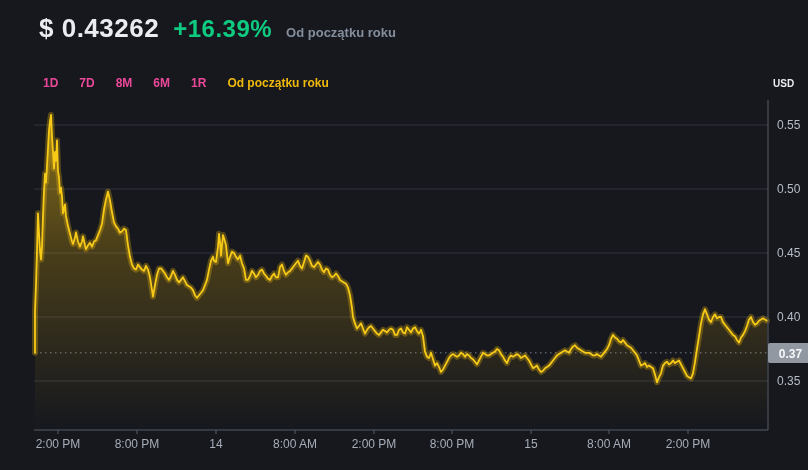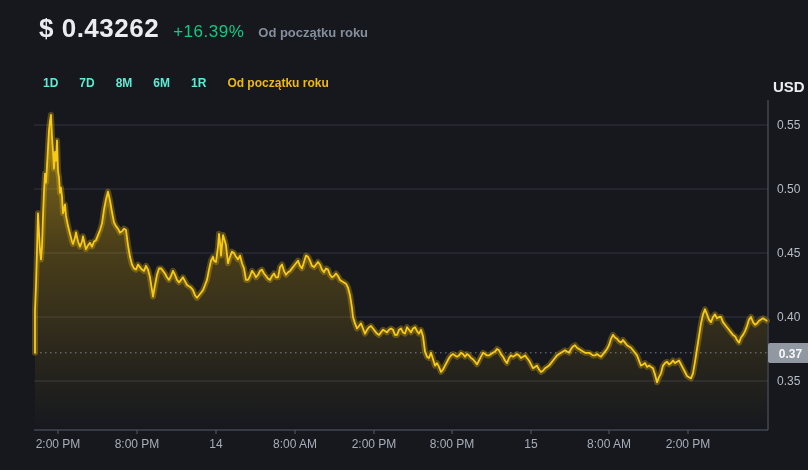--- a/index.html
+++ b/index.html
@@ -8,32 +8,32 @@
     background:#16181e;
     font-family:"Liberation Sans","DejaVu Sans",sans-serif;
     position:relative;
   }
   .screen{position:absolute;inset:0;margin-left:11px;}
   .header{
     position:absolute;top:13px;left:28px;
     display:flex;align-items:baseline;gap:14px;white-space:nowrap;
   }
   .price{font-size:26px;font-weight:bold;color:#eaecef;letter-spacing:.5px;}
-  .change{font-size:17px;font-weight:normal;color:#0ecb81;letter-spacing:.5px;}
+  .change{font-size:24px;font-weight:bold;color:#0ecb81;letter-spacing:.5px;}
   .period{font-size:13px;font-weight:600;color:#848e9c;}
   .tabs{
     position:absolute;top:76px;left:32px;
     display:flex;align-items:center;gap:21px;
     font-size:12px;font-weight:bold;
   }
-  .tab{color:#5eead4;cursor:pointer;}
+  .tab{color:#ec4899;cursor:pointer;}
   .tab.active{color:#f0b90b;}
   .unit{
     position:absolute;top:78px;left:762px;
-    font-size:15px;font-weight:bold;color:#eaecef;
+    font-size:10px;font-weight:bold;color:#eaecef;
   }
   svg#chart{position:absolute;top:0;left:0;}
   text{font-family:"Liberation Sans","DejaVu Sans",sans-serif;}
 </style>
 </head>
 <body>
 
 <div class="screen">
 
   <div class="header">

